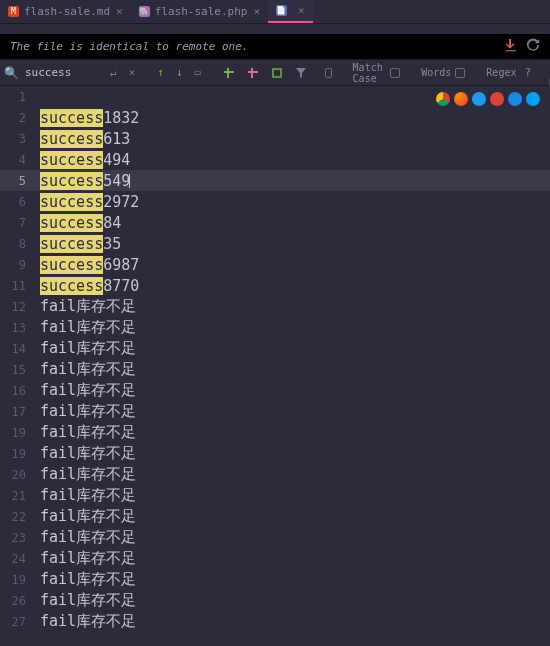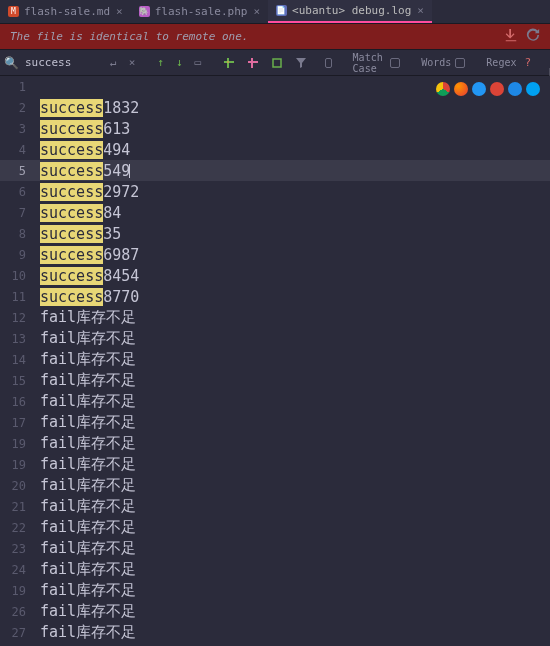--- a/index.html
+++ b/index.html
@@ -16,21 +16,21 @@
   .tabs { display: flex; align-items: center; height: 24px; background: #2b2b3b; border-bottom: 1px solid #1a1a24; }
   .tab { display: flex; align-items: center; padding: 0 8px; height: 100%; color: #8a8a9e; cursor: pointer; font-size: 11px; }
   .tab.active { color: #bbbbbb; border-bottom: 2px solid #ff4d9e; background:#303042;}
   .tab .ticon { width: 11px; height: 11px; margin-right: 5px; border-radius: 2px; display:inline-flex; align-items:center; justify-content:center; font-size:8px; color:#fff;}
   .tab-close { margin-left: 6px; color:#7a7a8e; font-size:11px;}
   .ticon.md { background:#d04a2b; }
   .ticon.php { background:#b85fc6; }
   .ticon.log { background:#5f6db8; }
 
   
-  .status-row { display:flex; align-items:center; justify-content:space-between; height:26px; padding:0 10px; background:#7f1d1d; border-bottom:1px solid #1a1a24;}
+  .status-row { display:flex; align-items:center; justify-content:space-between; height:26px; padding:0 10px; background:#000000; border-bottom:1px solid #1a1a24;margin-top:10px;}
   .status-text { color:#9e9eb0; font-size:11px; font-style:italic;}
   .status-right { display:flex; gap:8px; align-items:center; }
   .status-right svg { width:14px; height:14px; }
 
   
   .findbar { display:flex; align-items:center; height:26px; background:#2b2b3b; border-bottom: 1px solid #1a1a24; padding:0 0 0 4px; gap:4px;}
   .findbar .mag { color:#7a7a8e; width:14px; text-align:center; }
   .find-input { background:transparent; border:none; color:#c0c0d0; outline:none; width:80px; font-family:inherit; font-size:11px; padding:2px 3px;}
   .fbtn { color:#7a7a8e; padding:2px 4px; cursor:pointer; font-size:11px; display:inline-flex; align-items:center;}
   .fbtn.green { color:#6ab04c; }
@@ -64,21 +64,20 @@
     <span>flash-sale.md</span>
     <span class="tab-close">×</span>
   </div>
   <div class="tab">
     <span class="ticon php">🐘</span>
     <span>flash-sale.php</span>
     <span class="tab-close">×</span>
   </div>
   <div class="tab active">
     <span class="ticon log">📄</span>
-    <span>&lt;ubantu&gt; debug.log</span>
     <span class="tab-close">×</span>
   </div>
 </div>
 
 <div class="status-row">
   <span class="status-text">The file is identical to remote one.</span>
   <div class="status-right">
     <span>
       <svg viewBox="0 0 16 16">
           <path fill="#d46a6a" d="M8 1v8l3-3 1 1-5 5-5-5 1-1 3 3V1h2zM2 14h12v1H2z"></path>
@@ -182,24 +181,20 @@
       </div>
       <div class="gutter-line">
         <div class="lineno">8</div>
         <div class="linetxt"><span class="hl">success</span><span>35</span></div>
       </div>
       <div class="gutter-line">
         <div class="lineno">9</div>
         <div class="linetxt"><span class="hl">success</span><span>6987</span></div>
       </div>
       <div class="gutter-line">
-        <div class="lineno">10</div>
-        <div class="linetxt"><span class="hl">success</span><span>8454</span></div>
-      </div>
-      <div class="gutter-line">
         <div class="lineno">11</div>
         <div class="linetxt"><span class="hl">success</span><span>8770</span></div>
       </div>
       <div class="gutter-line">
         <div class="lineno">12</div>
         <div class="linetxt"><span>fail库存不足</span></div>
       </div>
       <div class="gutter-line">
         <div class="lineno">13</div>
         <div class="linetxt"><span>fail库存不足</span></div>

